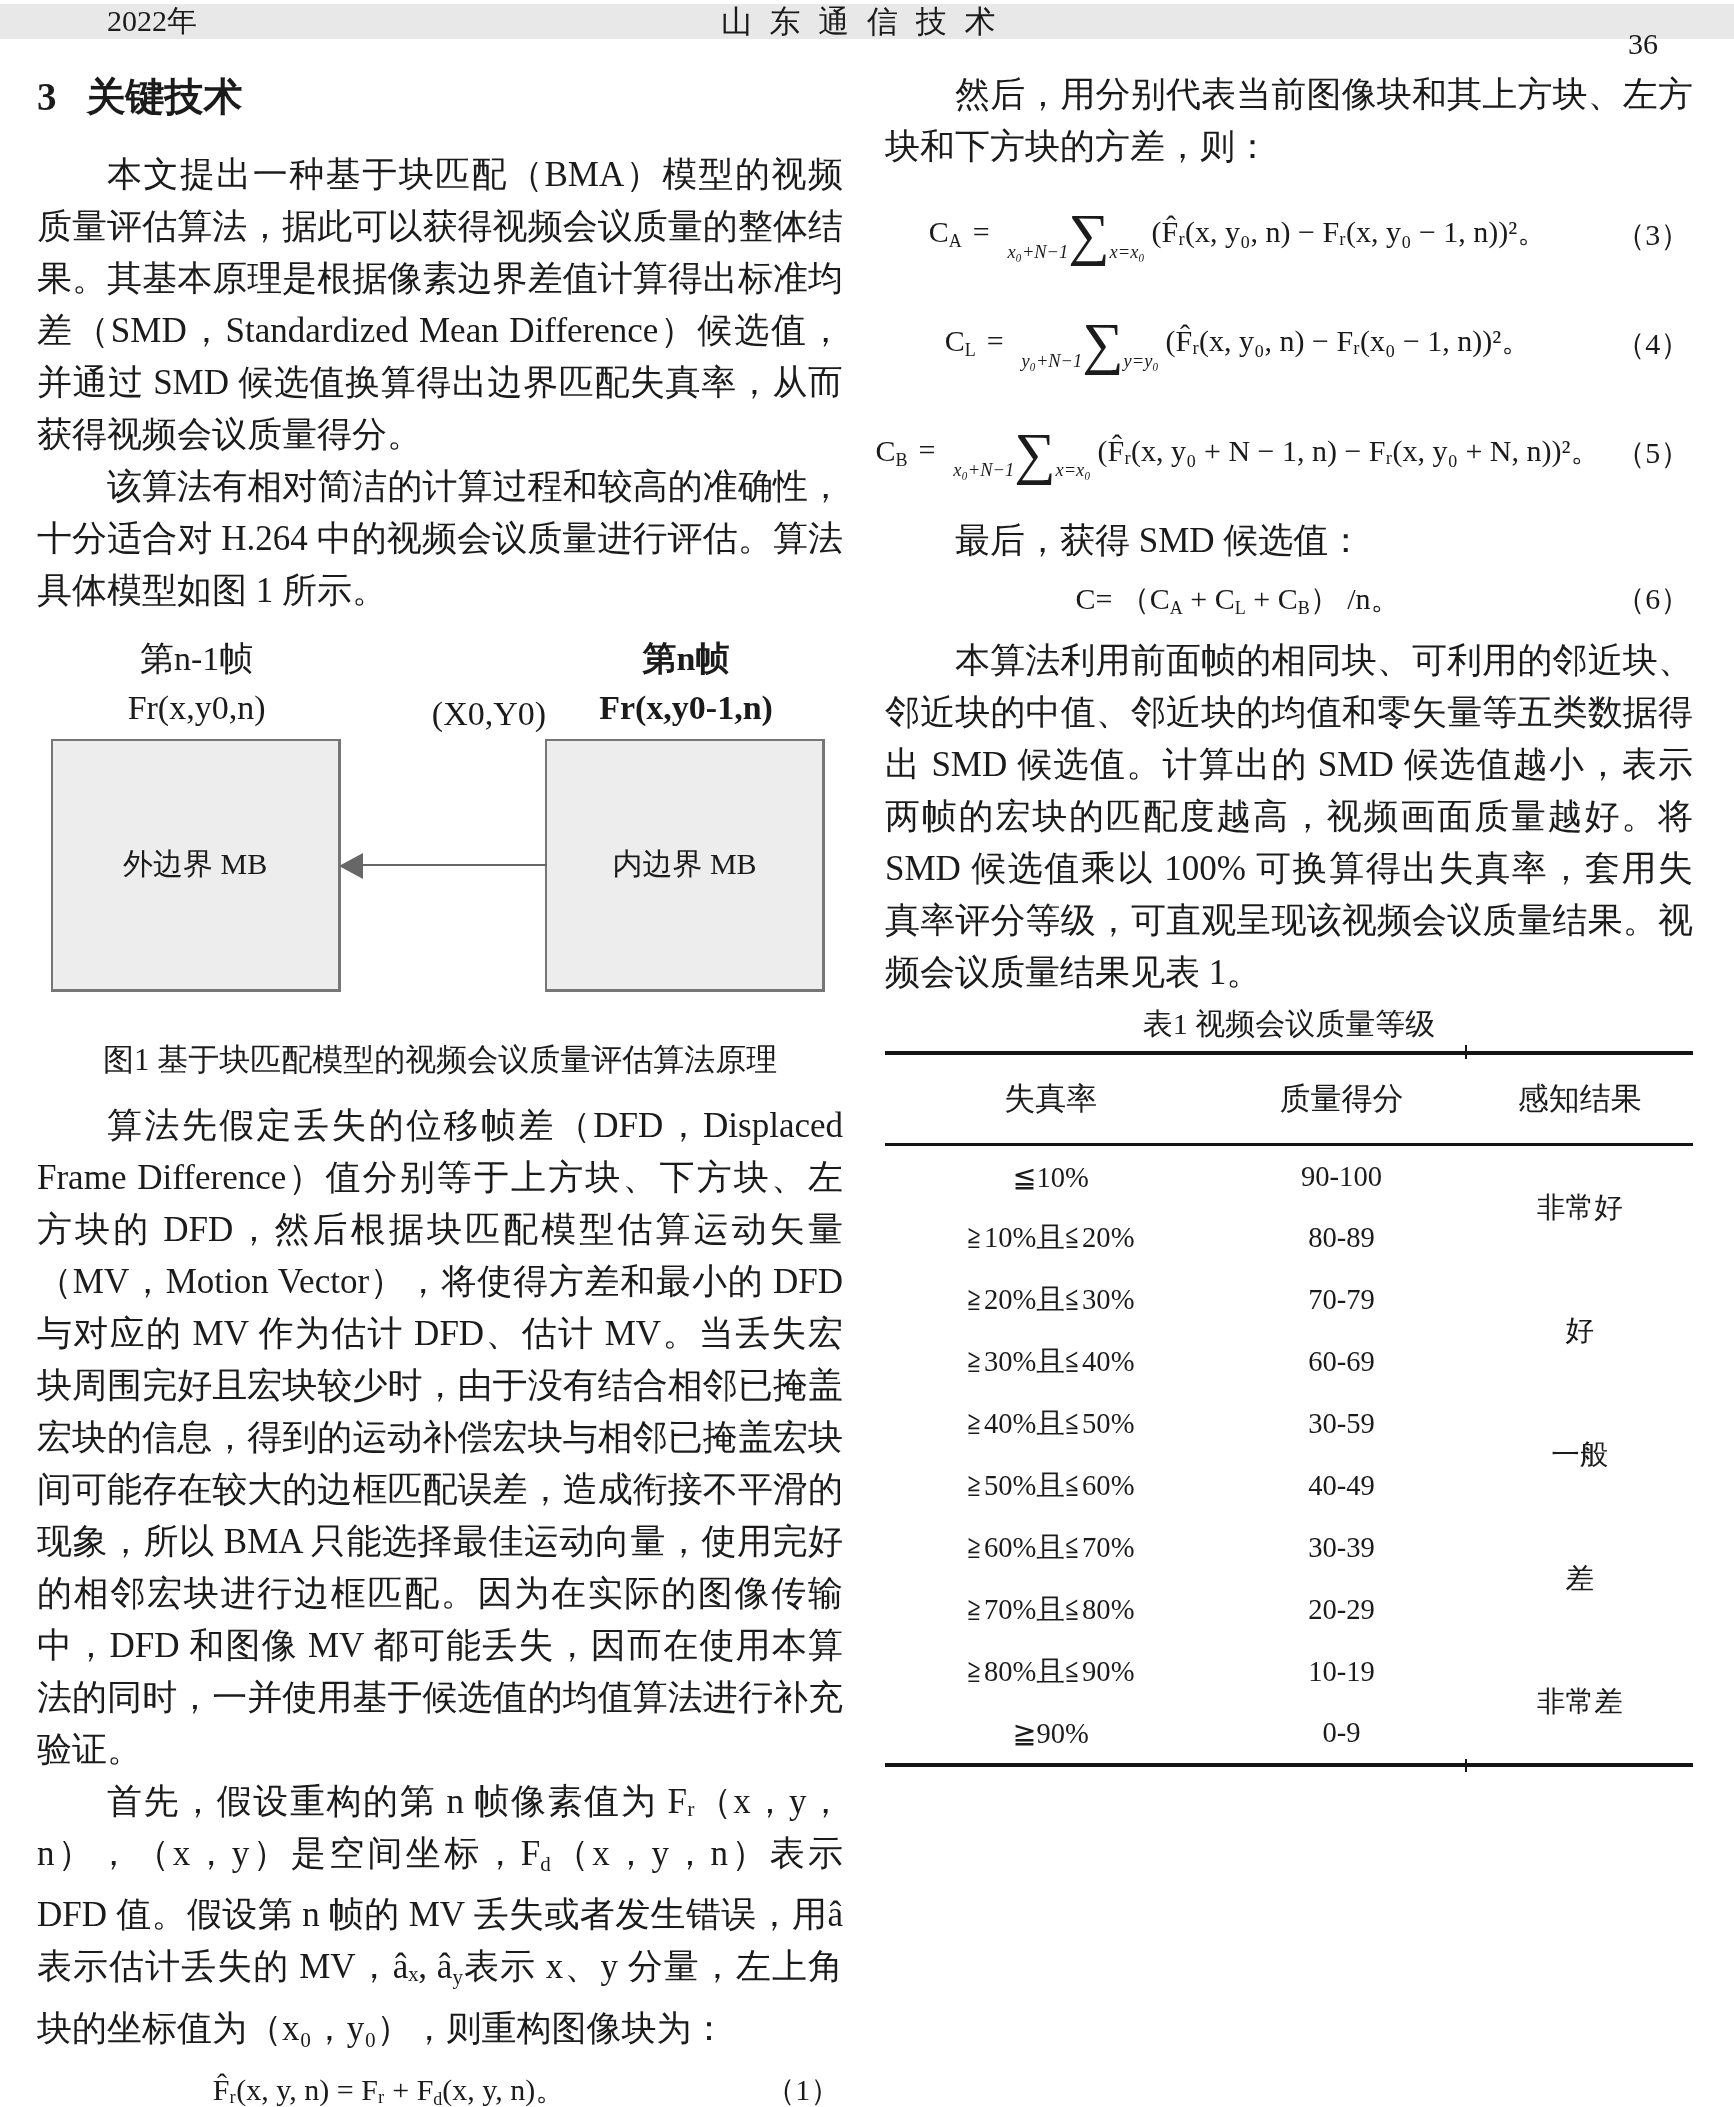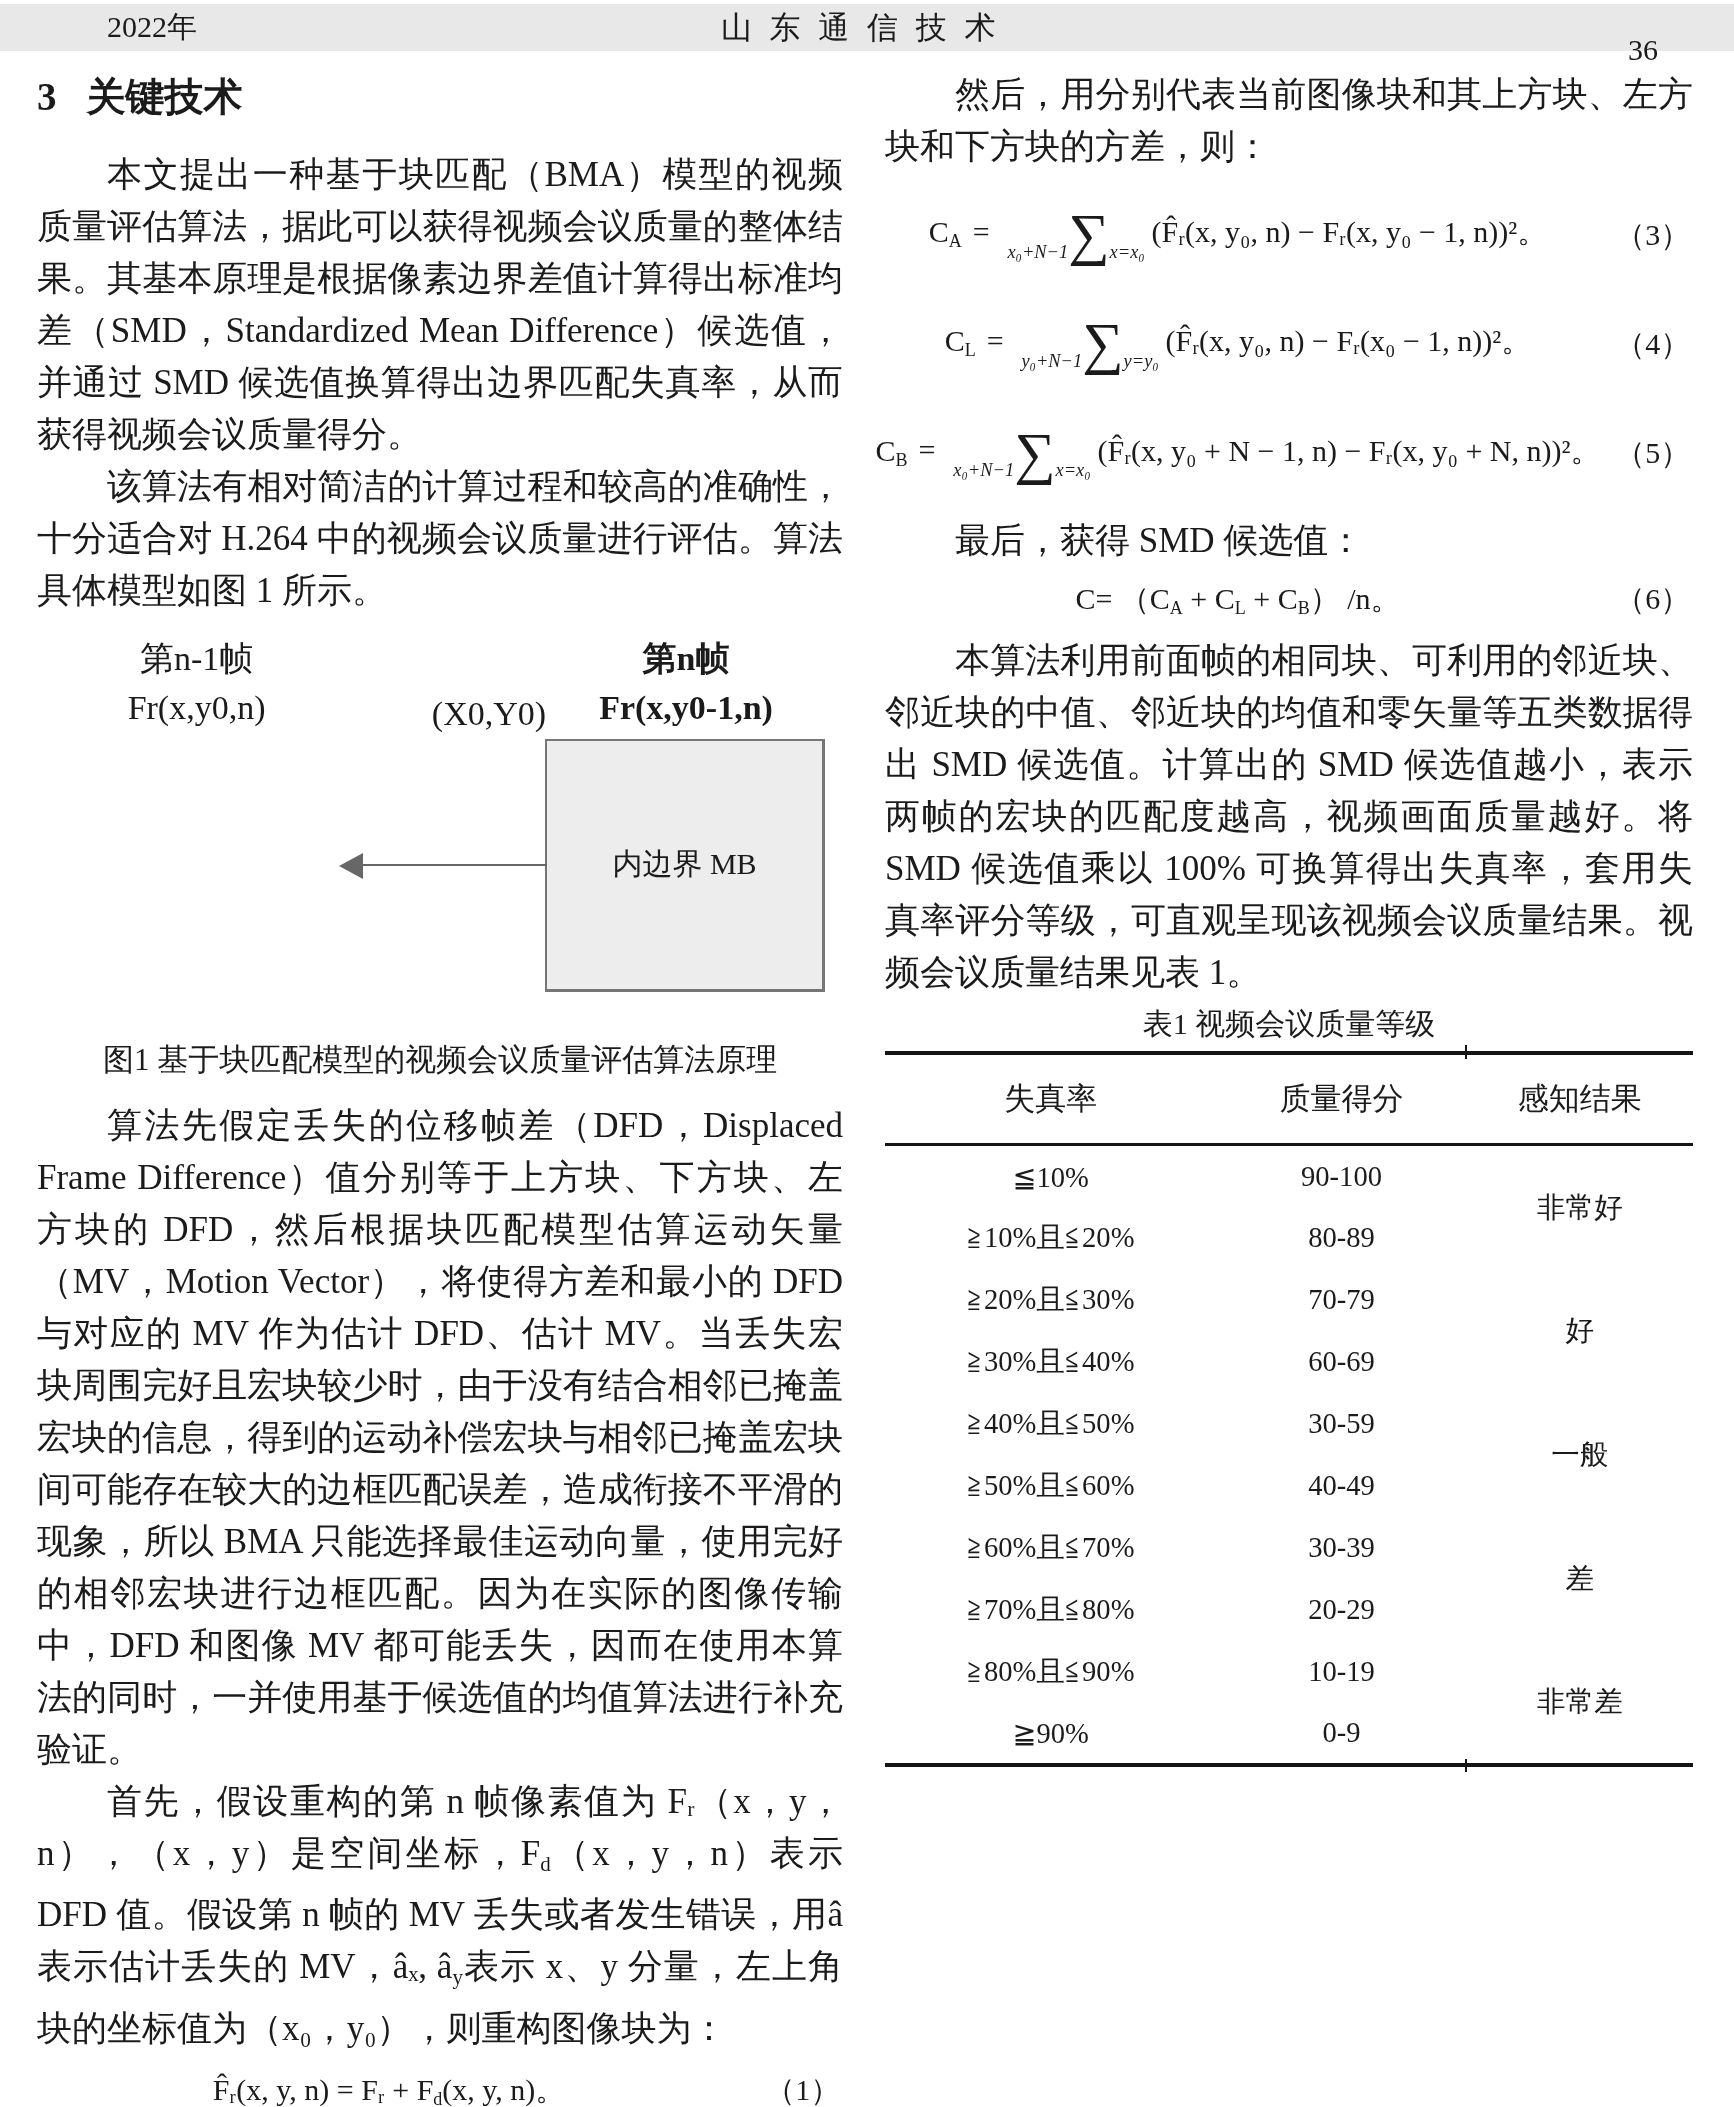--- a/index.html
+++ b/index.html
@@ -8,21 +8,21 @@
     position: relative;
     width: 1734px;
     height: 2108px;
     background: #ffffff;
     overflow: hidden;
     font-family: "Liberation Serif", "DejaVu Serif", serif;
     color: #1b1b1b;
   }
   
   .header-band {
-    position: absolute; left: 0; top: 4.1px; width: 1734px; height: 47px;
+    position: absolute; left: 0; top: 4.1px; width: 1734px; height: 35px;
     background: #e8e8e8; display: flex; align-items: center;
   }
   .header-year { margin-left: 107px; font-size: 30px; }
   .header-journal {
     position: absolute; left: 50%; transform: translateX(-50%);
     font-size: 31px; letter-spacing: 17.7px; white-space: nowrap;
   }
   .header-page { position: absolute; right: 76px; font-size: 30px; margin-top: 45px; }
 
   
@@ -123,20 +123,23 @@
     <div class="fig">
       <div class="fig-label l">
         <span>第n-1帧</span><br>
         <span>Fr(x,y0,n)</span>
       </div>
       <div class="fig-xy">(X0,Y0)</div>
       <div class="fig-label r">
         <span>第n帧</span><br>
         <span>Fr(x,y0-1,n)</span>
       </div>
+      <div class="mb-box l">
+        <span>外边界 MB</span>
+      </div>
       <div class="mb-box r">
         <span>内边界 MB</span>
       </div>
       <div class="arrow-line"></div>
       <div class="arrow-head"></div>
       <div class="fig-caption">图1 基于块匹配模型的视频会议质量评估算法原理</div>
     </div>
 
     <p class="body">算法先假定丢失的位移帧差（DFD，Displaced Frame Difference）值分别等于上方块、下方块、左方块的 DFD，然后根据块匹配模型估算运动矢量（MV，Motion Vector），将使得方差和最小的 DFD 与对应的 MV 作为估计 DFD、估计 MV。当丢失宏块周围完好且宏块较少时，由于没有结合相邻已掩盖宏块的信息，得到的运动补偿宏块与相邻已掩盖宏块间可能存在较大的边框匹配误差，造成衔接不平滑的现象，所以 BMA 只能选择最佳运动向量，使用完好的相邻宏块进行边框匹配。因为在实际的图像传输中，DFD 和图像 MV 都可能丢失，因而在使用本算法的同时，一并使用基于候选值的均值算法进行补充验证。</p>
 

